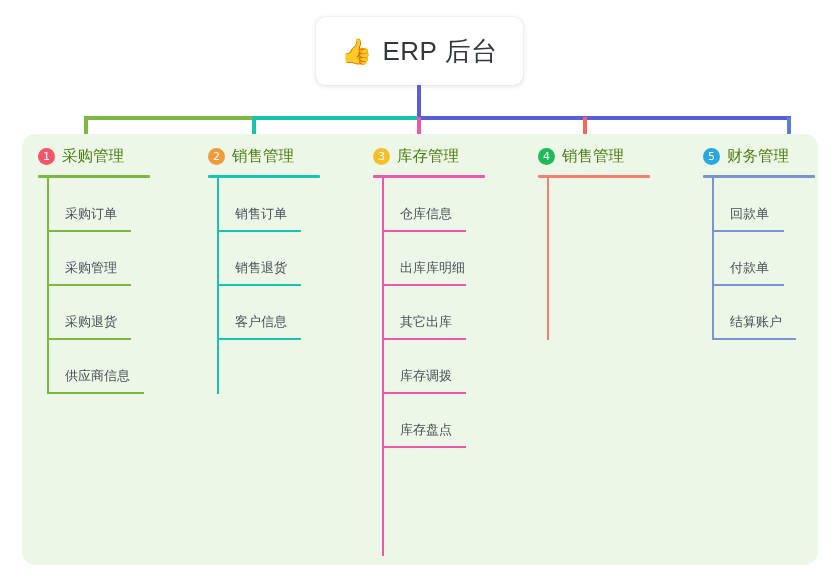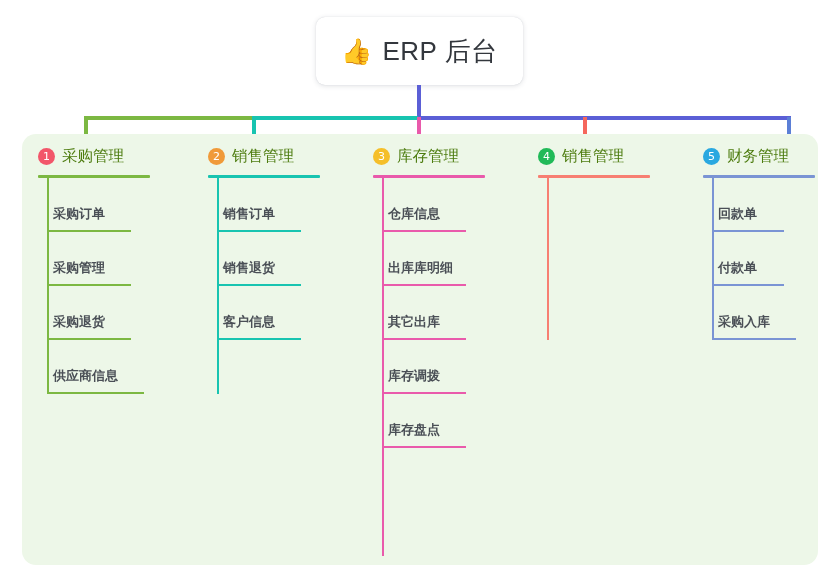--- a/index.html
+++ b/index.html
@@ -133,26 +133,25 @@
     top: 44px;
     left: 25px;
     width: 140px;
   }
   .leaf {
     position: relative;
     height: 54px;
   }
   .leaf-label {
     position: absolute;
-    left: 6px;
+    left: 18px;
     bottom: 9px;
     font-size: 13px;
     color: #4a4f56;
     white-space: nowrap;
-    font-weight: bold;
   }
   .leaf-rule {
     position: absolute;
     left: 0;
     bottom: 0;
     height: 1.6px;
   }
 </style>
 </head>
 <body style="background: rgb(255, 255, 255);">
@@ -282,20 +281,20 @@
       <div class="leaf-list">
         <div class="leaf">
           <span class="leaf-label">回款单</span>
           <span class="leaf-rule" style="background: rgb(122, 148, 212); width: 72px;"></span>
         </div>
         <div class="leaf">
           <span class="leaf-label">付款单</span>
           <span class="leaf-rule" style="background: rgb(122, 148, 212); width: 72px;"></span>
         </div>
         <div class="leaf">
-          <span class="leaf-label">采购入库</span>
+          <span class="leaf-label">结算账户</span>
           <span class="leaf-rule" style="background: rgb(122, 148, 212); width: 84px;"></span>
         </div>
       </div>
     </div>
 
   </div>
 </div>
 
 </body></html>

